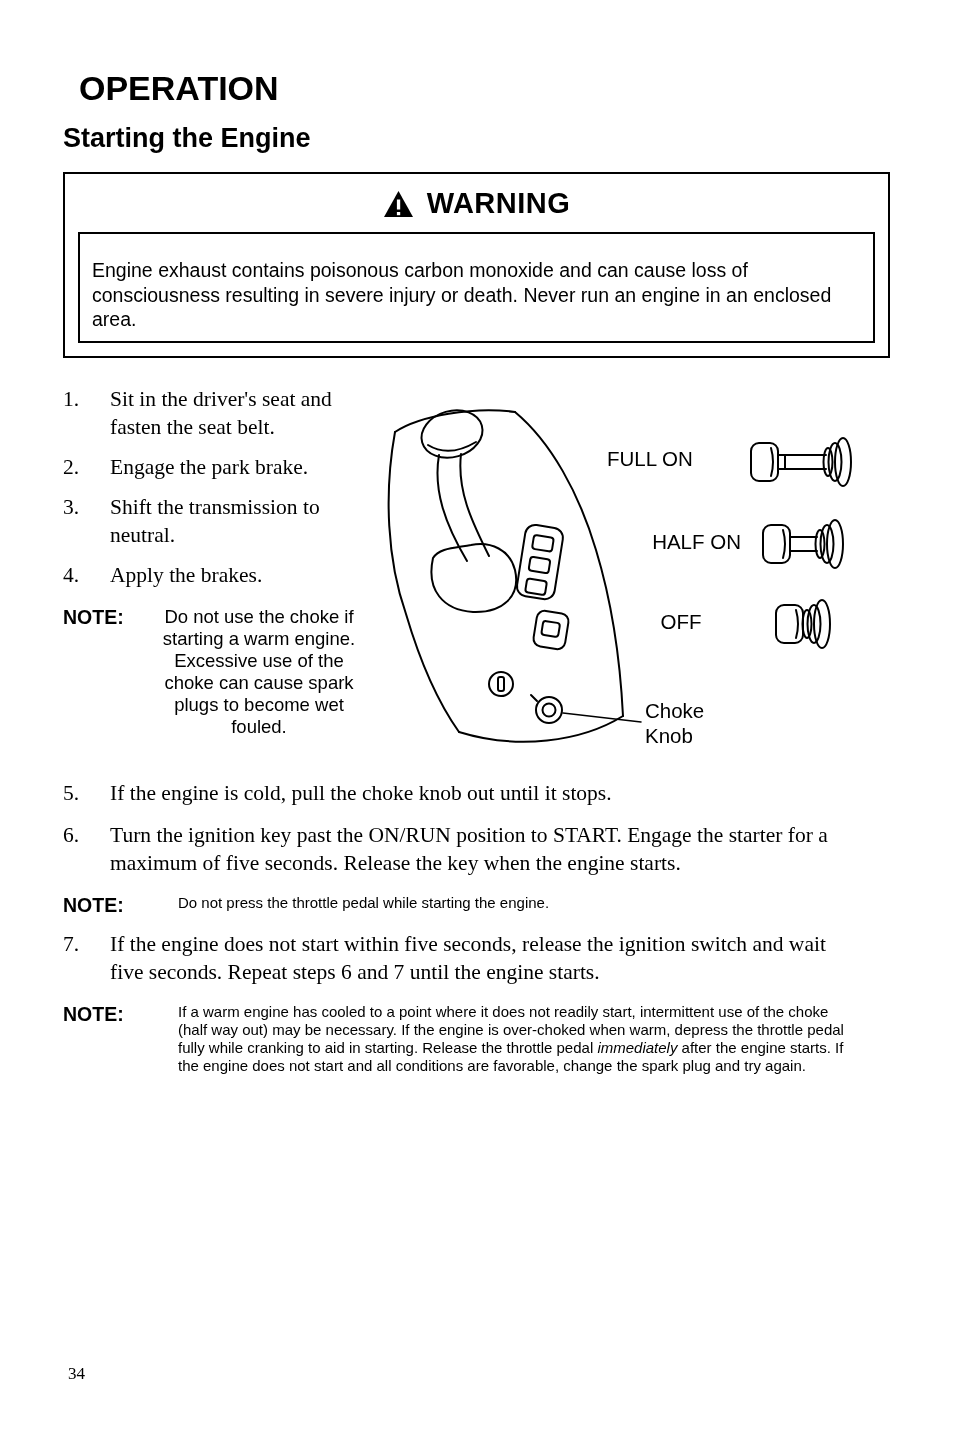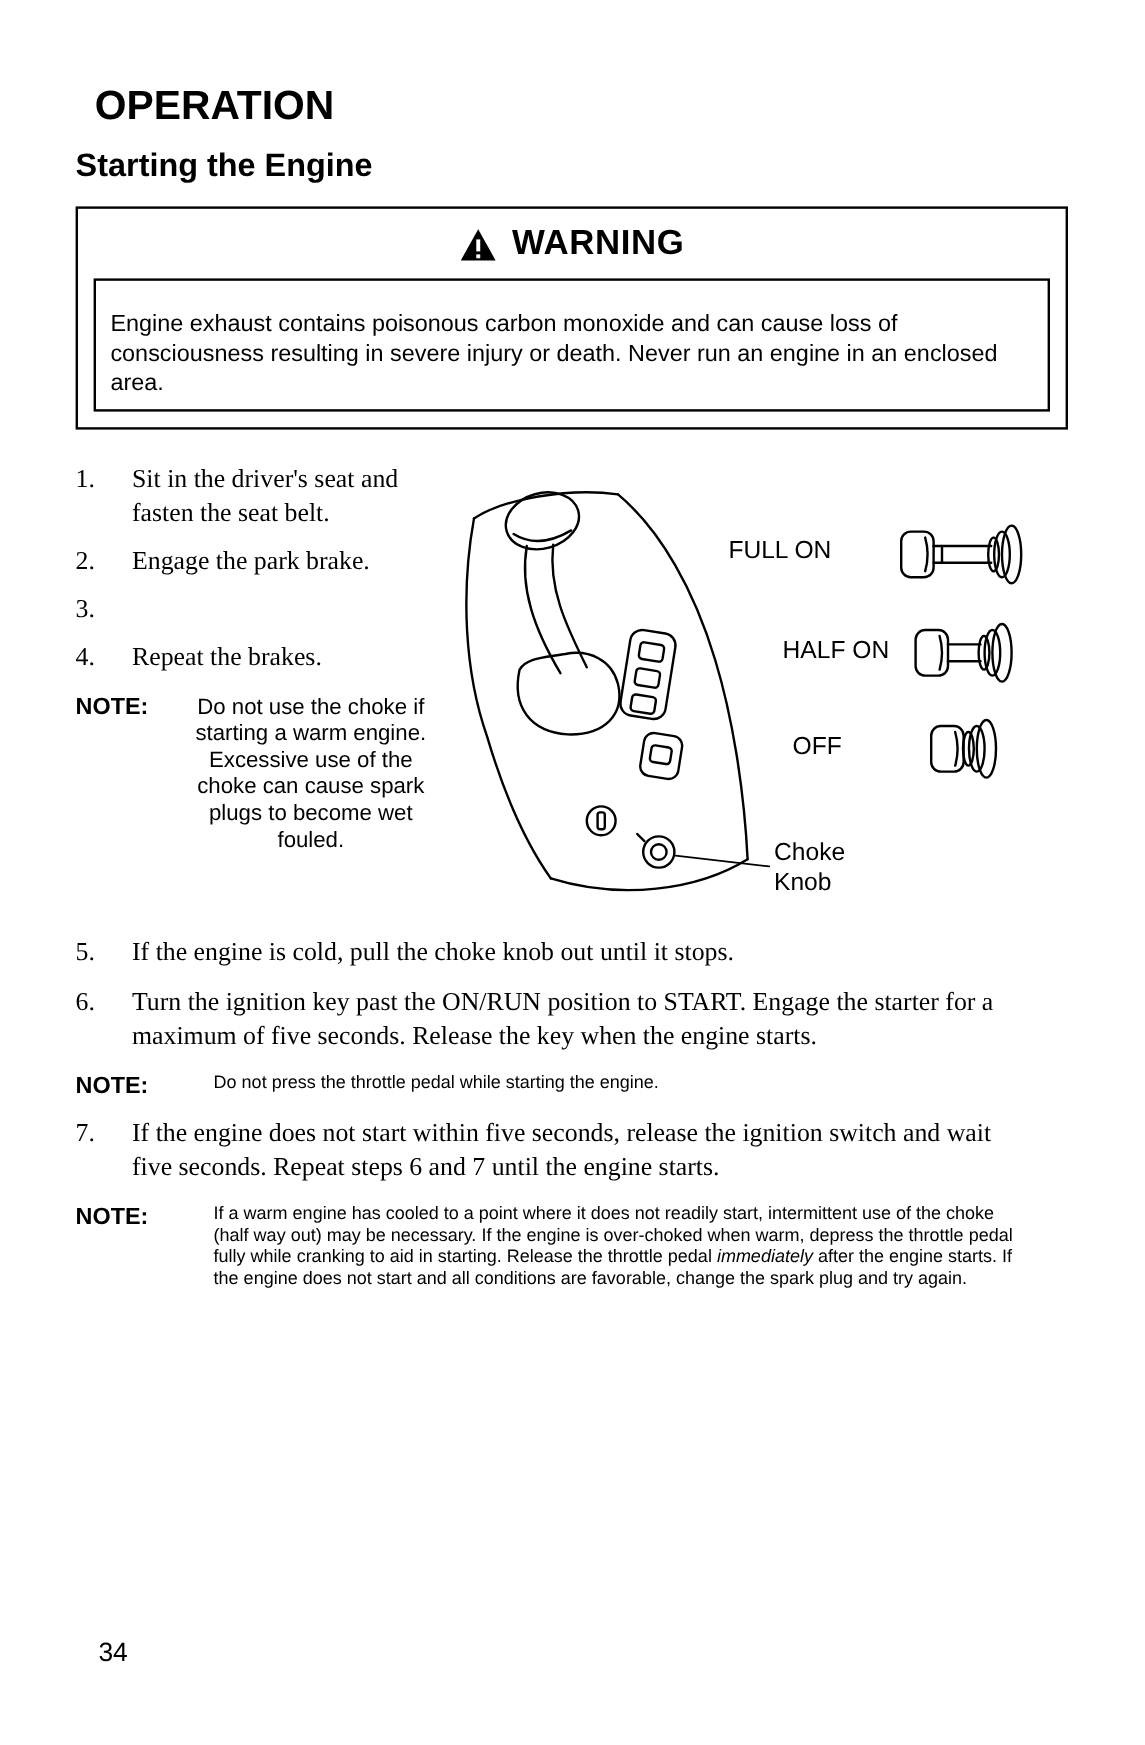--- a/index.html
+++ b/index.html
@@ -67,22 +67,22 @@
     flex-shrink: 0;
   }
   .fig-svg { position: absolute; left: 0; top: 0; }
   .fig-label { position: absolute; font-size: 20.5px; line-height: 1.22; }
   .lbl-full  { top: 48px;  left: 228px; width: 128px; text-align: left; }
   .lbl-half  { top: 131px; left: 234px; width: 128px; text-align: right; }
   .lbl-off   { top: 211px; left: 238px; width: 128px; text-align: center; }
   .lbl-choke { top: 300px; left: 266px; width: 86px; text-align: left; }
 
   .page-num {
-    position: absolute; left: 82px; top: 1364px;
-    font-family: Liberation Sans, sans-serif; font-size: 22px;
+    position: absolute; left: 68px; top: 1364px;
+    font-family: Liberation Serif, serif; font-size: 17px;
   }
 </style>
 </head>
 <body>
 
 <div class="page">
 
   <h1 class="title">OPERATION</h1>
   <h2 class="subtitle">Starting the Engine</h2>
 
@@ -106,24 +106,25 @@
       <div class="step">
         <span class="num">1.</span>
         <span class="txt">Sit in the driver's seat and fasten the seat belt.</span>
       </div>
       <div class="step">
         <span class="num">2.</span>
         <span class="txt">Engage the park brake.</span>
       </div>
       <div class="step">
         <span class="num">3.</span>
+        <span class="txt">Shift the transmission to neutral.</span>
       </div>
       <div class="step">
         <span class="num">4.</span>
-        <span class="txt">Repeat the brakes.</span>
+        <span class="txt">Apply the brakes.</span>
       </div>
 
       <div class="note">
         <span class="note-label">NOTE:</span>
         <span class="note-txt note1-txt">Do not use the choke if starting a warm engine. Excessive use of the choke can cause spark plugs to become wet fouled.</span>
       </div>
 
     </div>
 
     <div class="figure">

